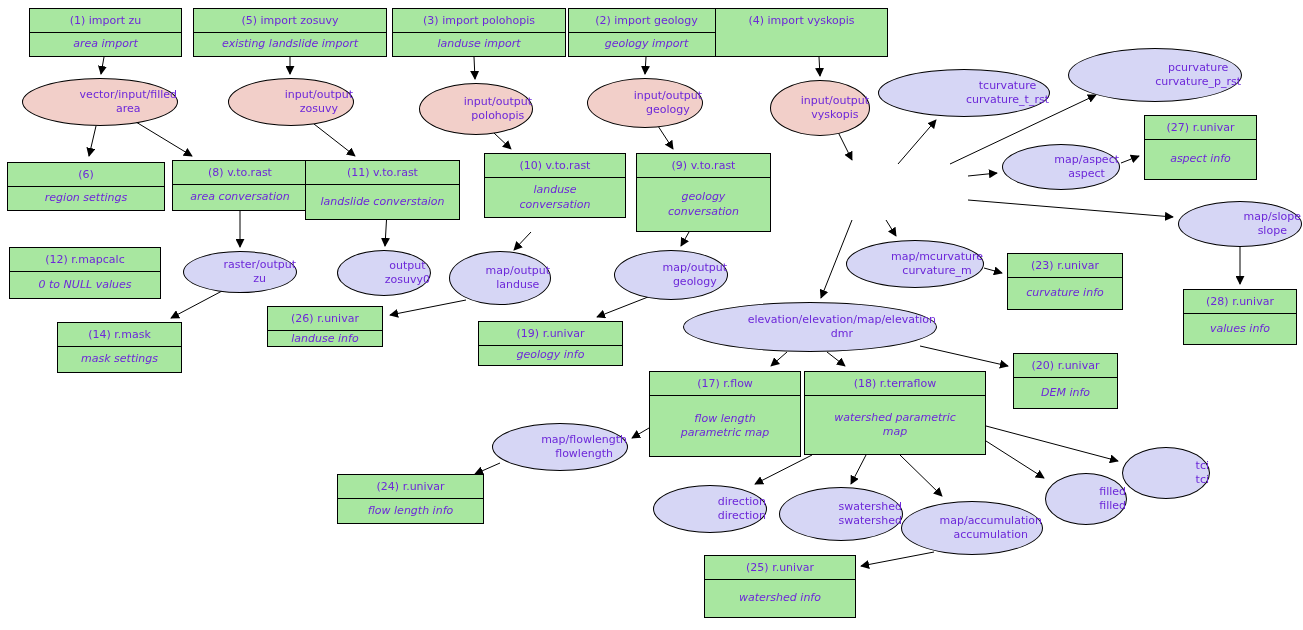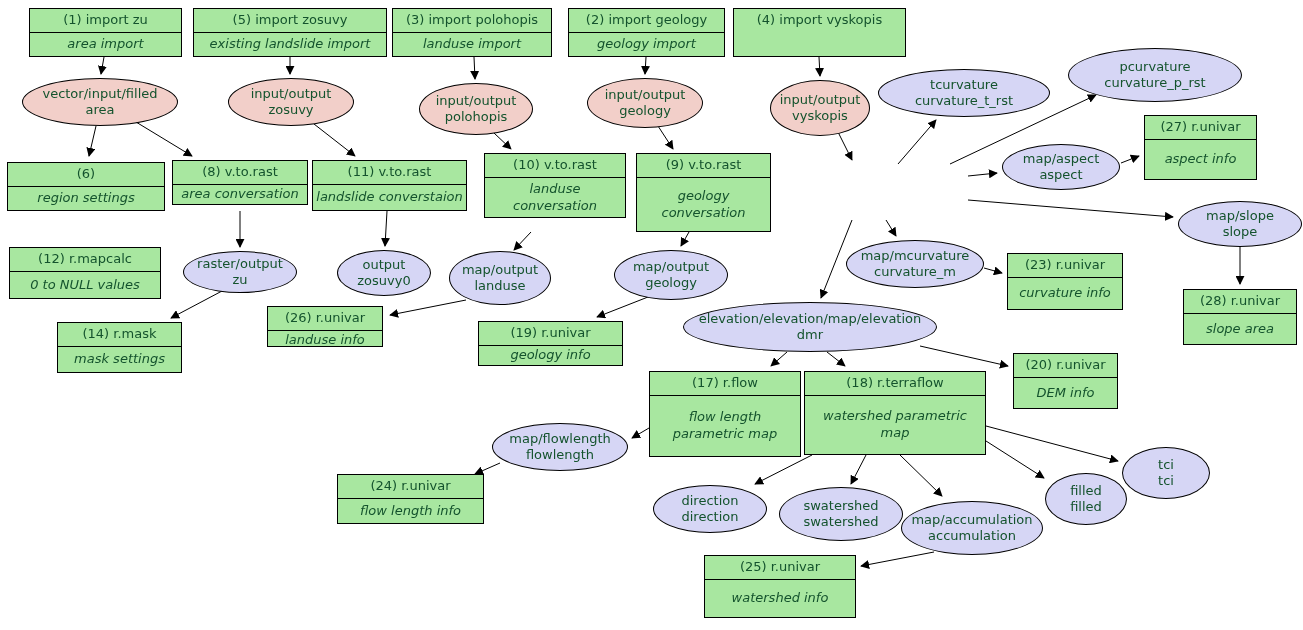--- a/index.html
+++ b/index.html
@@ -1,32 +1,32 @@
 <!DOCTYPE html>
 <html style="--module-fill: #a8e7a0; --vector-fill: #f2cfc9; --raster-fill: #d6d6f5; --edge: #000000; --background: #ffffff;"><head>
 <meta charset="utf-8">
 <style>
   html,body{margin:0;padding:0;background:#fff;}
   #canvas{
     position:relative;width:1303px;height:630px;background:#fff;overflow:hidden;
-    font-family:"DejaVu Sans","Liberation Sans",sans-serif;font-size:13px;color:#14532d;
+    font-family:"DejaVu Sans","Liberation Sans",sans-serif;font-size:11px;color:#6d28d9;
   }
   #edges{position:absolute;left:0;top:0;width:1303px;height:630px;z-index:1;}
   #edges line{stroke:#000;stroke-width:1;}
   .box{
     position:absolute;z-index:2;background:var(--module-fill,#a8e7a0);
     border:1px solid #000;display:flex;flex-direction:column;text-align:center;
     box-sizing:border-box;
   }
   .bt{flex:0 0 auto;min-height:21px;padding:1px 3px;display:flex;align-items:center;justify-content:center;line-height:1.25;}
   .bs{flex:1 1 auto;border-top:1px solid #000;font-style:italic;display:flex;align-items:center;justify-content:center;
       white-space:pre-line;padding:1px 2px;line-height:1.3;}
   .ell{
     position:absolute;z-index:2;border:1px solid #000;border-radius:50%;
-    display:flex;align-items:center;justify-content:center;text-align:center;box-sizing:border-box;
+    display:flex;align-items:center;justify-content:flex-end;text-align:center;box-sizing:border-box;
   }
   .pink{background:var(--vector-fill,#f2cfc9);}
   .lav{background:var(--raster-fill,#d6d6f5);}
   .el{white-space:pre-line;line-height:1.25;}
 </style>
 </head>
 <body>
 
 <div id="canvas">
 
@@ -79,29 +79,29 @@
   </svg>
 
   <div class="box" style="left:29px;top:8px;width:153px;height:49px">
     <div class="bt">(1) import zu</div>
     <div class="bs">area import</div>
   </div>
   <div class="box" style="left:193px;top:8px;width:194px;height:49px">
     <div class="bt">(5) import zosuvy</div>
     <div class="bs">existing landslide import</div>
   </div>
-  <div class="box" style="left:392px;top:8px;width:160px;height:49px">
+  <div class="box" style="left:392px;top:8px;width:174px;height:49px">
     <div class="bt">(3) import polohopis</div>
     <div class="bs">landuse import</div>
   </div>
   <div class="box" style="left:568px;top:8px;width:157px;height:49px">
     <div class="bt">(2) import geology</div>
     <div class="bs">geology import</div>
   </div>
-  <div class="box" style="left:733px;top:8px;width:173px;height:49px">
+  <div class="box" style="left:715px;top:8px;width:173px;height:49px">
     <div class="bt">(4) import vyskopis</div>
   </div>
 
   <div class="ell pink" style="left:22px;top:78px;width:156px;height:48px">
     <div class="el">vector/input/filled
 area</div>
   </div>
   <div class="ell pink" style="left:228px;top:78px;width:126px;height:48px">
     <div class="el">input/output
 zosuvy</div>
@@ -116,25 +116,25 @@
   </div>
   <div class="ell pink" style="left:770px;top:80px;width:100px;height:56px">
     <div class="el">input/output
 vyskopis</div>
   </div>
 
   <div class="box" style="left:7px;top:162px;width:158px;height:49px">
     <div class="bt">(6)</div>
     <div class="bs">region settings</div>
   </div>
-  <div class="box" style="left:172px;top:160px;width:136px;height:45px">
+  <div class="box" style="left:172px;top:160px;width:136px;height:51px">
     <div class="bt">(8) v.to.rast</div>
     <div class="bs">area conversation</div>
   </div>
-  <div class="box" style="left:312px;top:160px;width:155px;height:51px">
+  <div class="box" style="left:305px;top:160px;width:155px;height:60px">
     <div class="bt">(11) v.to.rast</div>
     <div class="bs">landslide converstaion</div>
   </div>
   <div class="box" style="left:484px;top:153px;width:142px;height:65px">
     <div class="bt">(10) v.to.rast</div>
     <div class="bs">landuse
 conversation</div>
   </div>
   <div class="box" style="left:636px;top:153px;width:135px;height:79px">
     <div class="bt">(9) v.to.rast</div>
@@ -186,21 +186,21 @@
   <div class="box" style="left:1007px;top:253px;width:116px;height:57px">
     <div class="bt">(23) r.univar</div>
     <div class="bs">curvature info</div>
   </div>
   <div class="box" style="left:1144px;top:115px;width:113px;height:65px">
     <div class="bt">(27) r.univar</div>
     <div class="bs">aspect info</div>
   </div>
   <div class="box" style="left:1183px;top:289px;width:114px;height:56px">
     <div class="bt">(28) r.univar</div>
-    <div class="bs">slope area</div>
+    <div class="bs">values info</div>
   </div>
 
   <div class="box" style="left:57px;top:322px;width:125px;height:51px">
     <div class="bt">(14) r.mask</div>
     <div class="bs">mask settings</div>
   </div>
   <div class="box" style="left:267px;top:306px;width:116px;height:41px">
     <div class="bt">(26) r.univar</div>
     <div class="bs">landuse info</div>
   </div>

